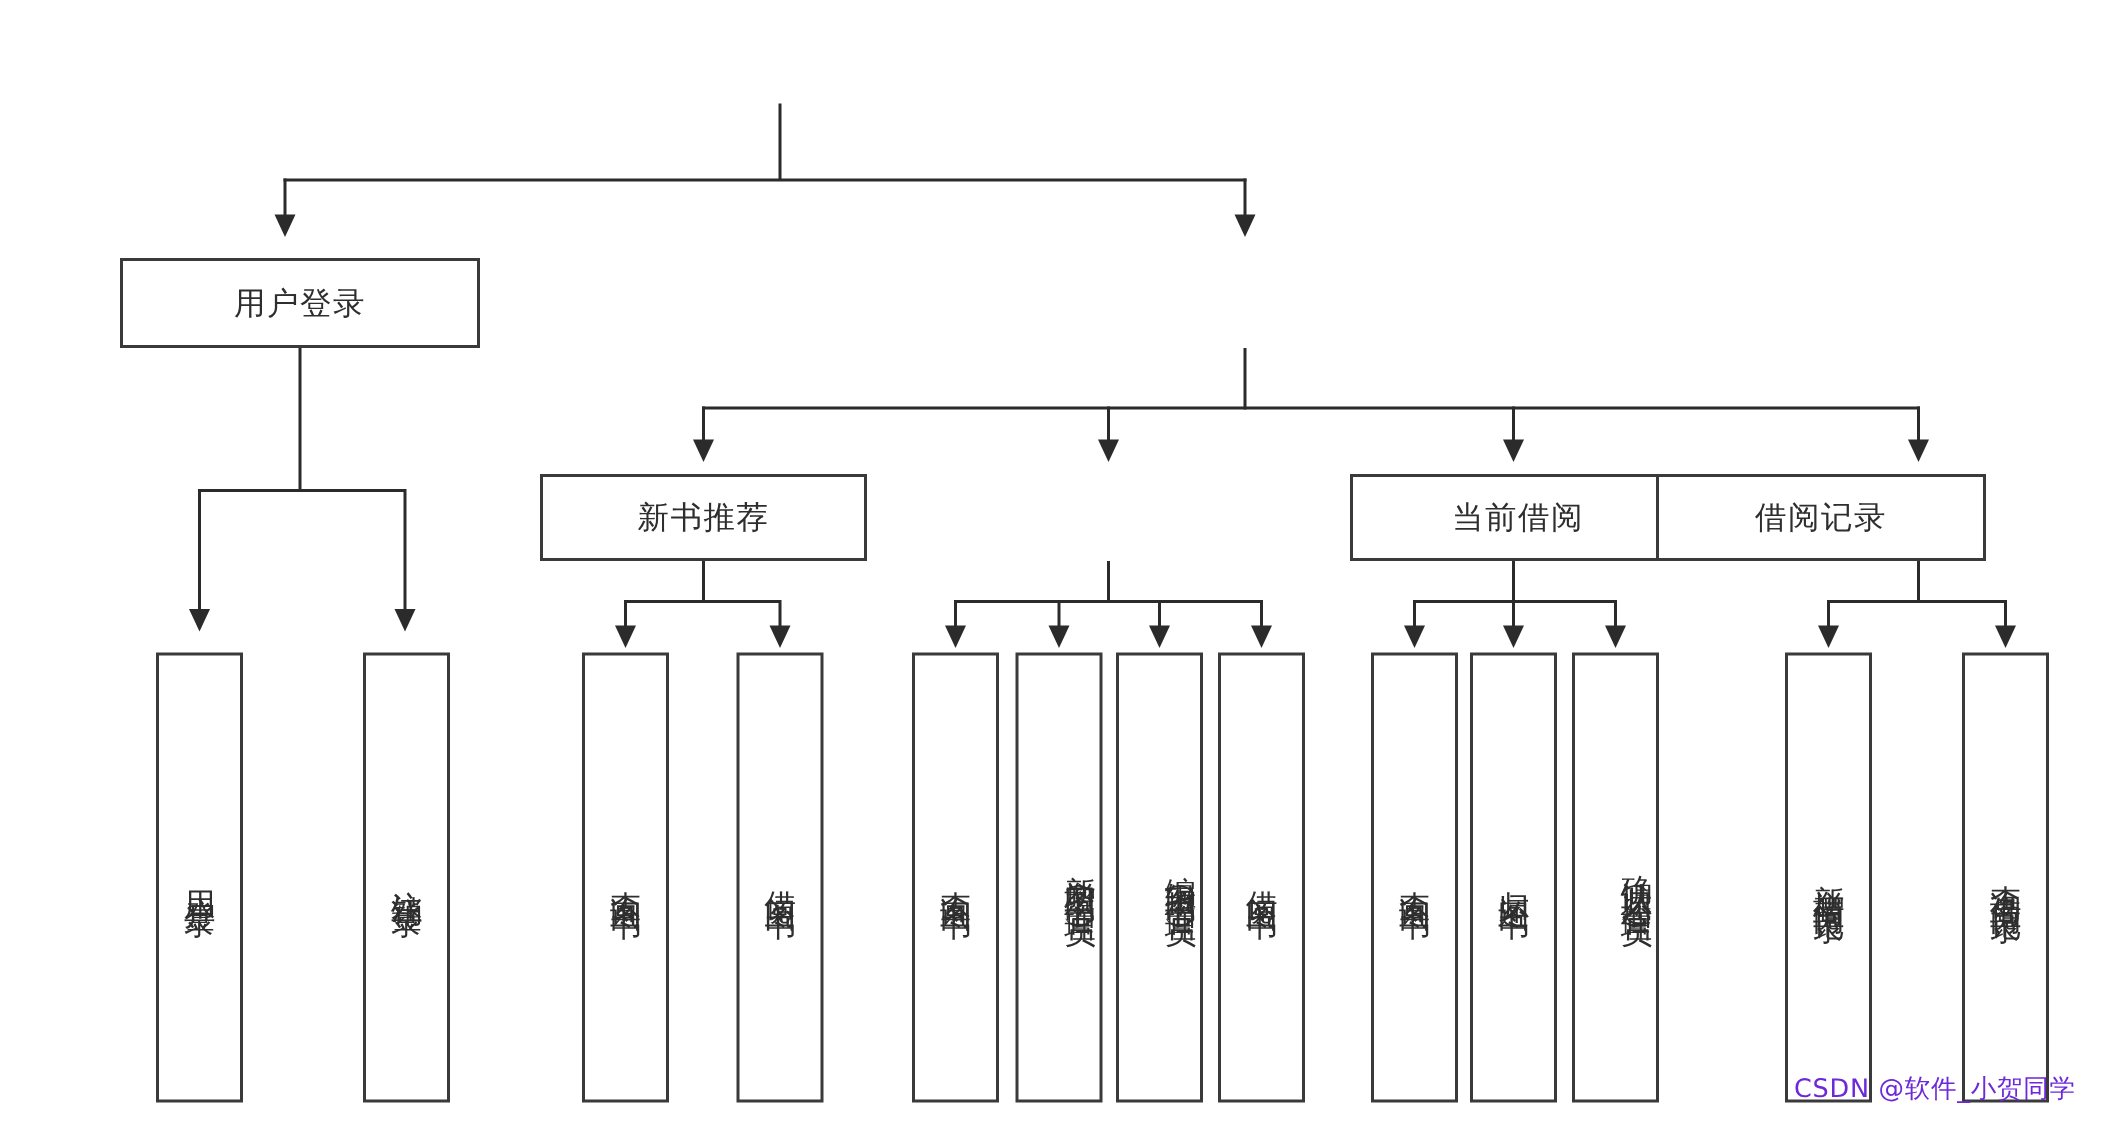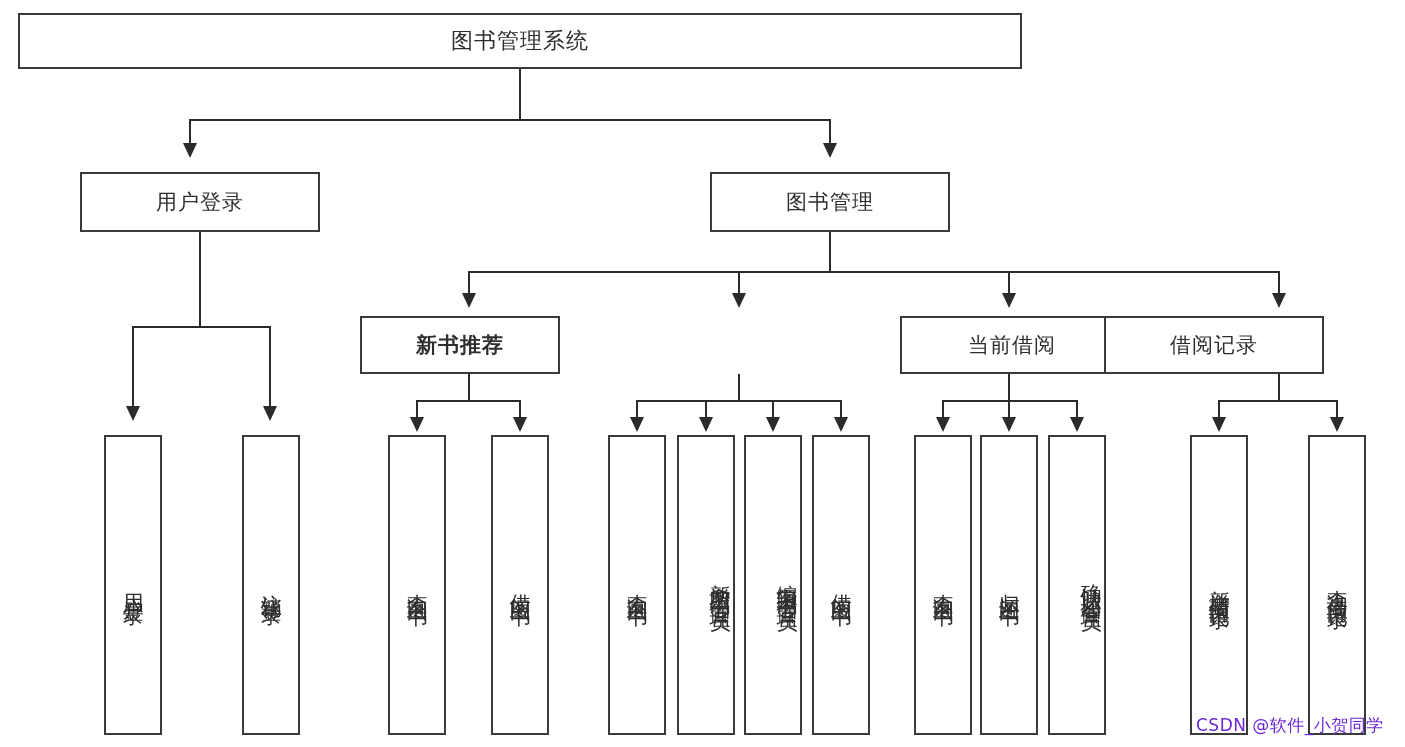--- a/index.html
+++ b/index.html
@@ -70,53 +70,51 @@
     white-space:nowrap;
     letter-spacing:0.5px;
     pointer-events:none;
   }
 </style>
 </head>
 <body>
 
 <div id="canvas">
 
-  <div class="node root h" style="left:18px;top:13px;width:1004px;height:56px;">图书管理系统</div>
 
   <div class="ln v" style="left:519px;top:69px;width:2px;height:51px;"></div>
 
   <div class="ln h" style="left:189px;top:119px;width:642px;height:2px;"></div>
 
   <div class="ln v" style="left:189px;top:119px;width:2px;height:26px;"></div>
   <div class="arrow" style="left:183px;top:143px;"></div>
   <div class="ln v" style="left:829px;top:119px;width:2px;height:26px;"></div>
   <div class="arrow" style="left:823px;top:143px;"></div>
 
   <div class="node h" style="left:80px;top:172px;width:240px;height:60px;">用户登录</div>
-  <div class="node h" style="left:710px;top:172px;width:240px;height:60px;">图书管理</div>
 
   <div class="ln v" style="left:199px;top:232px;width:2px;height:96px;"></div>
   <div class="ln h" style="left:132px;top:326px;width:138px;height:2px;"></div>
   <div class="ln v" style="left:132px;top:326px;width:2px;height:82px;"></div>
   <div class="arrow" style="left:126px;top:406px;"></div>
   <div class="ln v" style="left:269px;top:326px;width:2px;height:82px;"></div>
   <div class="arrow" style="left:263px;top:406px;"></div>
 
   <div class="ln v" style="left:829px;top:232px;width:2px;height:41px;"></div>
   <div class="ln h" style="left:468px;top:271px;width:812px;height:2px;"></div>
   <div class="ln v" style="left:468px;top:271px;width:2px;height:24px;"></div>
   <div class="arrow" style="left:462px;top:293px;"></div>
   <div class="ln v" style="left:738px;top:271px;width:2px;height:24px;"></div>
   <div class="arrow" style="left:732px;top:293px;"></div>
   <div class="ln v" style="left:1008px;top:271px;width:2px;height:24px;"></div>
   <div class="arrow" style="left:1002px;top:293px;"></div>
   <div class="ln v" style="left:1278px;top:271px;width:2px;height:24px;"></div>
   <div class="arrow" style="left:1272px;top:293px;"></div>
 
-  <div class="node h" style="left:360px;top:316px;width:200px;height:58px;font-weight:bold;">新书推荐</div>
+  <div class="node h" style="left:360px;top:316px;width:218px;height:58px;">新书推荐</div>
   <div class="node h" style="left:900px;top:316px;width:224px;height:58px;">当前借阅</div>
   <div class="node h" style="left:1104px;top:316px;width:220px;height:58px;">借阅记录</div>
 
   <div class="ln v" style="left:468px;top:374px;width:2px;height:28px;"></div>
   <div class="ln h" style="left:416px;top:400px;width:104px;height:2px;"></div>
   <div class="ln v" style="left:416px;top:400px;width:2px;height:18px;"></div>
   <div class="arrow" style="left:410px;top:417px;"></div>
   <div class="ln v" style="left:519px;top:400px;width:2px;height:18px;"></div>
   <div class="arrow" style="left:513px;top:417px;"></div>
 

